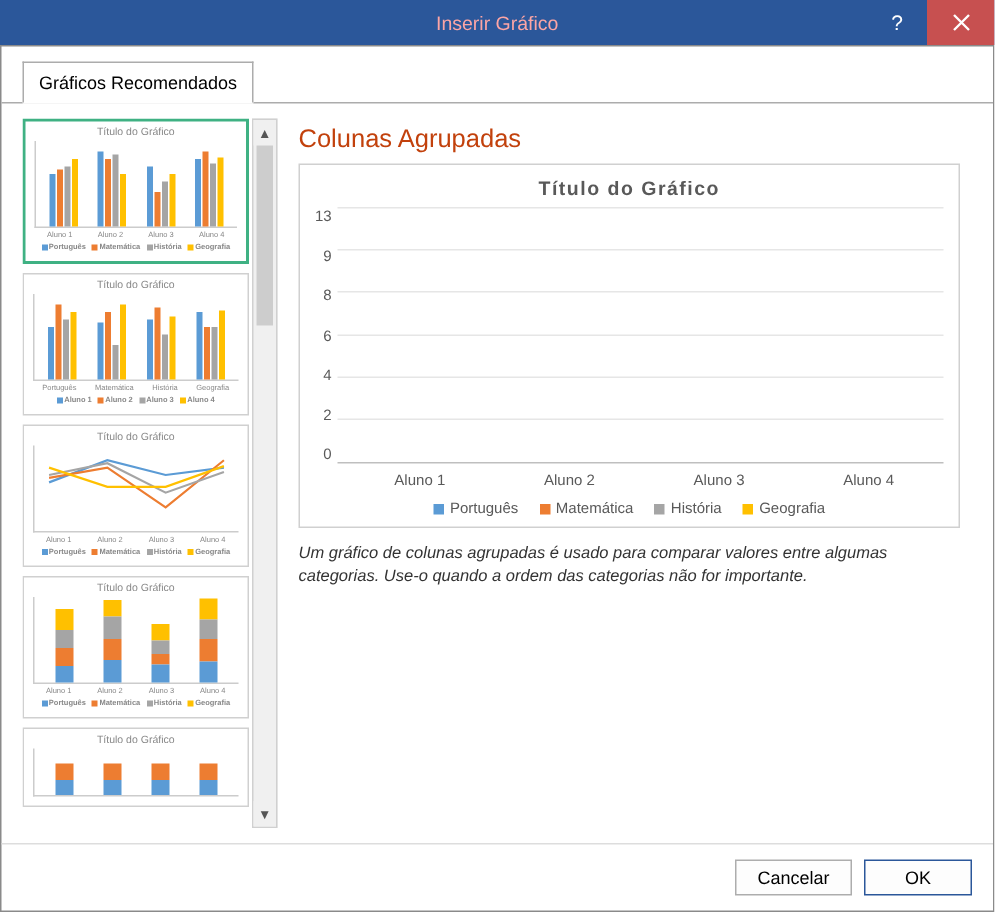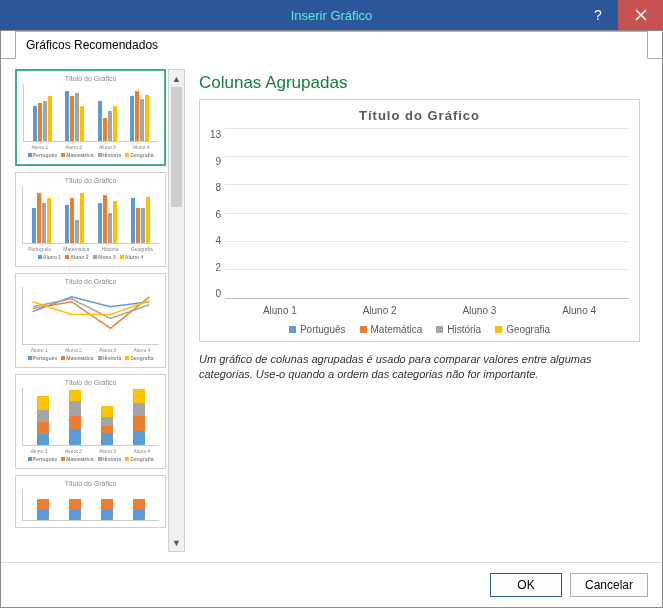--- a/index.html
+++ b/index.html
@@ -1,26 +1,26 @@
 <!DOCTYPE html>
 <html><head>
 <meta charset="utf-8">
 <style>
 * { box-sizing: border-box; margin: 0; padding: 0; font-family: "Segoe UI", Tahoma, sans-serif; }
 body { background: #fff; width: 663px; height: 608px; overflow: hidden; }
 
 .titlebar { background: #2b579a; height: 30px; display: flex; align-items: center; position: relative; }
-.titlebar .title { color: #5eead4; font-size: 13px; width: 100%; text-align: center; }
+.titlebar .title { color: #fca5a5; font-size: 13px; width: 100%; text-align: center; }
 .titlebar .controls { position: absolute; right: 0; top: 0; display: flex; height: 100%; }
 .titlebar .help-btn { width: 40px; display: flex; align-items: center; justify-content: center; color: #fff; font-size: 14px; }
 .titlebar .close-btn { width: 45px; background: #c75050; display: flex; align-items: center; justify-content: center; color: #fff; font-size: 16px; }
 
 .dialog-body { background: #fff; border: 1px solid #8a8a8a; height: 578px; display: flex; flex-direction: column; }
 
-.tabs { display: flex; padding: 0 14px 0 14px; border-bottom: 1px solid #acacac; flex-direction: column; }
+.tabs { display: flex; padding: 10px 14px 0 14px; border-bottom: 1px solid #acacac; }
 .tab { padding: 6px 10px 6px 10px; font-size: 12px; border: 1px solid transparent; margin-bottom: -1px; cursor: pointer; }
 .tab.active { border: 1px solid #acacac; border-bottom: 1px solid #fff; background: #fff; }
 
 .content { display: flex; flex: 1; padding: 10px 14px; gap: 6px; overflow: hidden; }
 
 .thumb-col { width: 170px; display: flex; gap: 2px; }
 .thumb-list { flex: 1; overflow: hidden; display: flex; flex-direction: column; gap: 6px; }
 .thumb { border: 1px solid #d0d0d0; background: #fff; padding: 4px 6px 6px 6px; cursor: pointer; }
 .thumb.selected { border: 2px solid #3fb183; }
 .thumb-title { font-size: 7px; color: #888; text-align: center; margin-bottom: 2px; }
@@ -38,21 +38,21 @@
 .thumb-stacked-chart { height: 58px; display: flex; align-items: flex-end; justify-content: space-around; border-left: 1px solid #ccc; border-bottom: 1px solid #ccc; padding: 2px 4px 0 4px; }
 .thumb-stack { width: 12px; display: flex; flex-direction: column-reverse; }
 .thumb-seg { width: 100%; }
 
 .scroll-track { width: 17px; background: #f0f0f0; display: flex; flex-direction: column; border: 1px solid #d0d0d0; }
 .scroll-btn { height: 17px; display: flex; align-items: center; justify-content: center; font-size: 9px; color: #555; background: #f0f0f0; }
 .scroll-thumb { background: #cdcdcd; margin: 0 2px; border-radius: 0; }
 .scroll-space { flex: 1; }
 
 .preview { flex: 1; padding: 4px 8px; overflow: hidden; }
-.preview-title { font-size: 17px; color: #15803d; font-weight: normal; margin-bottom: 6px; }
+.preview-title { font-size: 17px; color: #c2410c; font-weight: normal; margin-bottom: 6px; }
 .chart-frame { border: 1px solid #d0d0d0; padding: 8px 10px 6px 10px; margin-bottom: 10px; }
 .chart-title { text-align: center; font-size: 13px; color: #595959; font-weight: 600; letter-spacing: 1px; margin-bottom: 6px; }
 .plot-area { display: flex; height: 170px; }
 .y-axis { display: flex; flex-direction: column; justify-content: space-between; align-items: flex-end; font-size: 10px; color: #595959; padding-right: 4px; padding-bottom: 0; }
 .bars-wrap { flex: 1; display: flex; align-items: flex-end; justify-content: space-around; border-bottom: 1px solid #bfbfbf; position: relative; }
 .gridline { position: absolute; left: 0; right: 0; border-top: 1px solid #e6e6e6; }
 .group { display: flex; align-items: flex-end; gap: 2px; z-index: 1; }
 .bar { width: 16px; }
 .x-axis { display: flex; justify-content: space-around; font-size: 10px; color: #595959; margin-top: 6px; margin-left: 20px; }
 .legend { display: flex; justify-content: center; gap: 14px; font-size: 10px; color: #595959; margin-top: 8px; }
@@ -397,17 +397,17 @@
             </div>
         </div>
       </div>
 
       <div class="desc">Um gráfico de colunas agrupadas é usado para comparar valores entre algumas categorias. Use-o quando a ordem das categorias não for importante.</div>
     </div>
 
   </div>
 
   <div class="footer">
+    <button class="btn">Cancelar</button>
     <button class="btn primary">OK</button>
-    <button class="btn">Cancelar</button>
   </div>
 
 </div>
 
 </body></html>

